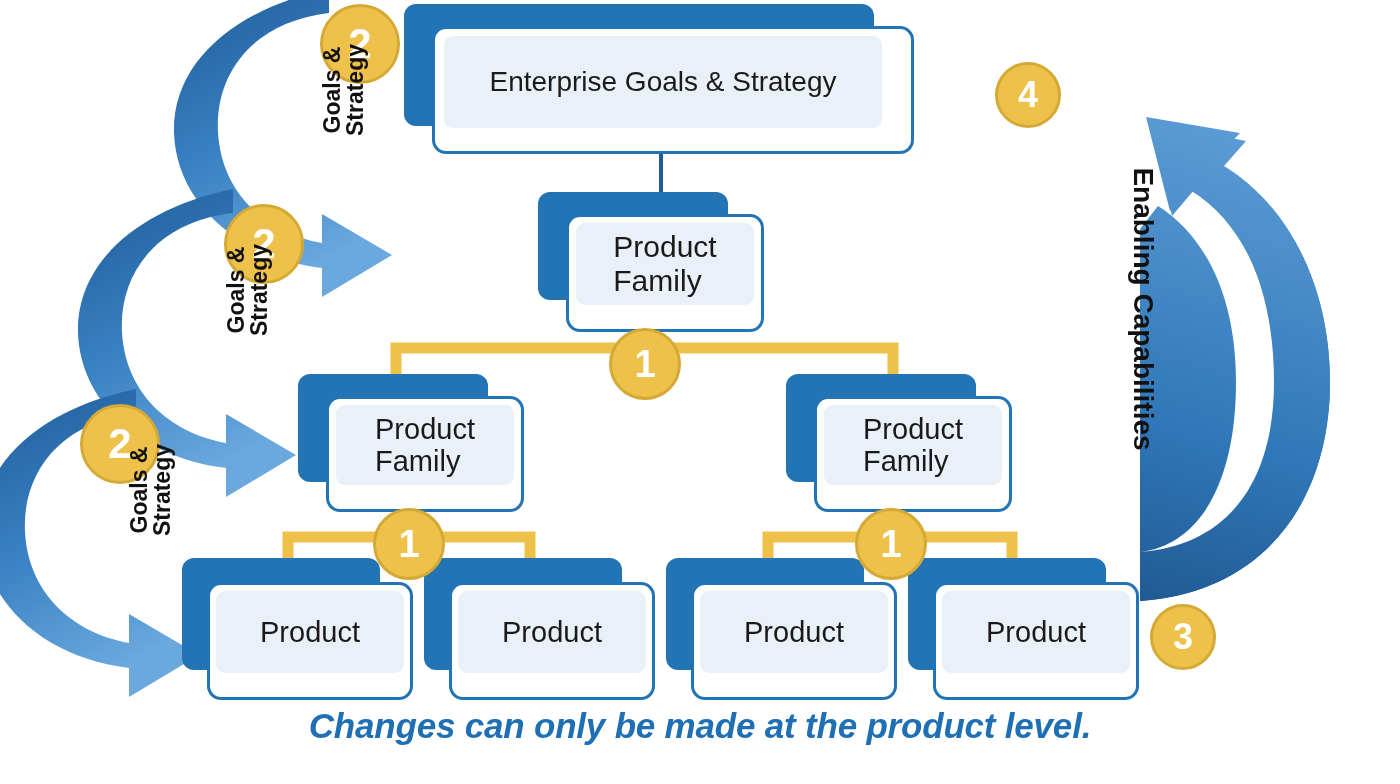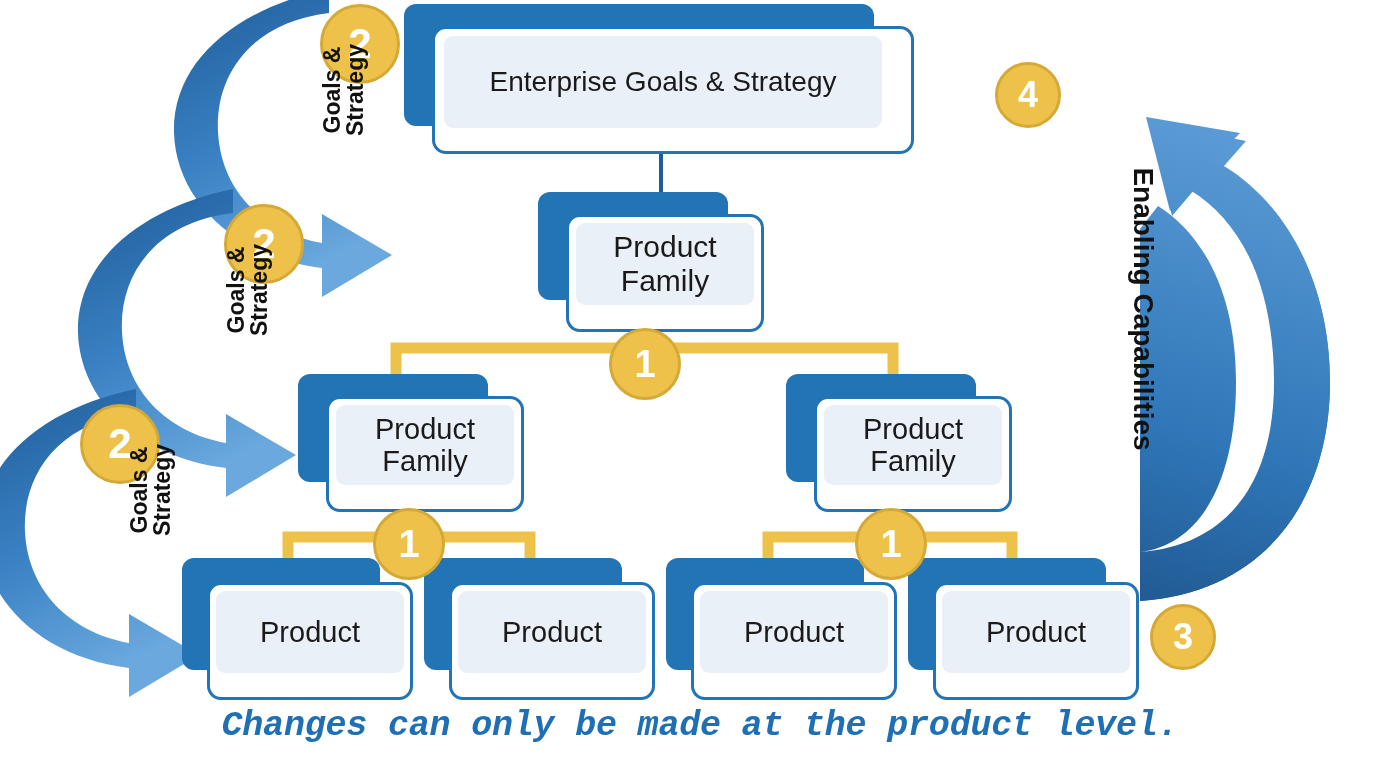--- a/index.html
+++ b/index.html
@@ -14,21 +14,21 @@
   }
   .card .frontplate{
     position:absolute;
     background:#ffffff;border:3px solid #2274b5;border-radius:14px;
     box-sizing:border-box;
   }
   .card .inner{
     position:absolute;
     background:#eaf0f7;border-radius:9px;
     display:flex;align-items:center;justify-content:center;
-    text-align:center;color:#1a1a1a;
+    color:#1a1a1a;
     font-family:"Liberation Sans",sans-serif;
     font-weight:400;line-height:1.12;
     box-sizing:border-box;
   }
 
   
   .badge{
     position:absolute;border-radius:50%;
     background:#eec24a;border:3px solid #d5a936;
     box-sizing:border-box;
@@ -46,21 +46,21 @@
     font-weight:700;color:#111111;
     white-space:nowrap;line-height:1.02;text-align:center;
   }
   .vlabel.ccw{transform:rotate(-90deg);transform-origin:50% 50%;}
   .vlabel.cw{transform:rotate(90deg);transform-origin:50% 50%;}
 
   
   #caption{
     position:absolute;left:0;right:0;top:706px;
     text-align:center;z-index:50;
-    font-family:Liberation Mono, monospace;
+    font-family:Liberation Sans, sans-serif;
     font-style:italic;font-weight:700;font-size:35px;
     color:#1f6fb5;letter-spacing:-0.2px;
   }
 
   svg.layer{position:absolute;left:0;top:0;width:1400px;height:784px;overflow:visible;}
   #arrowlayer{z-index:1;}
 </style>
 </head>
 <body>
 

